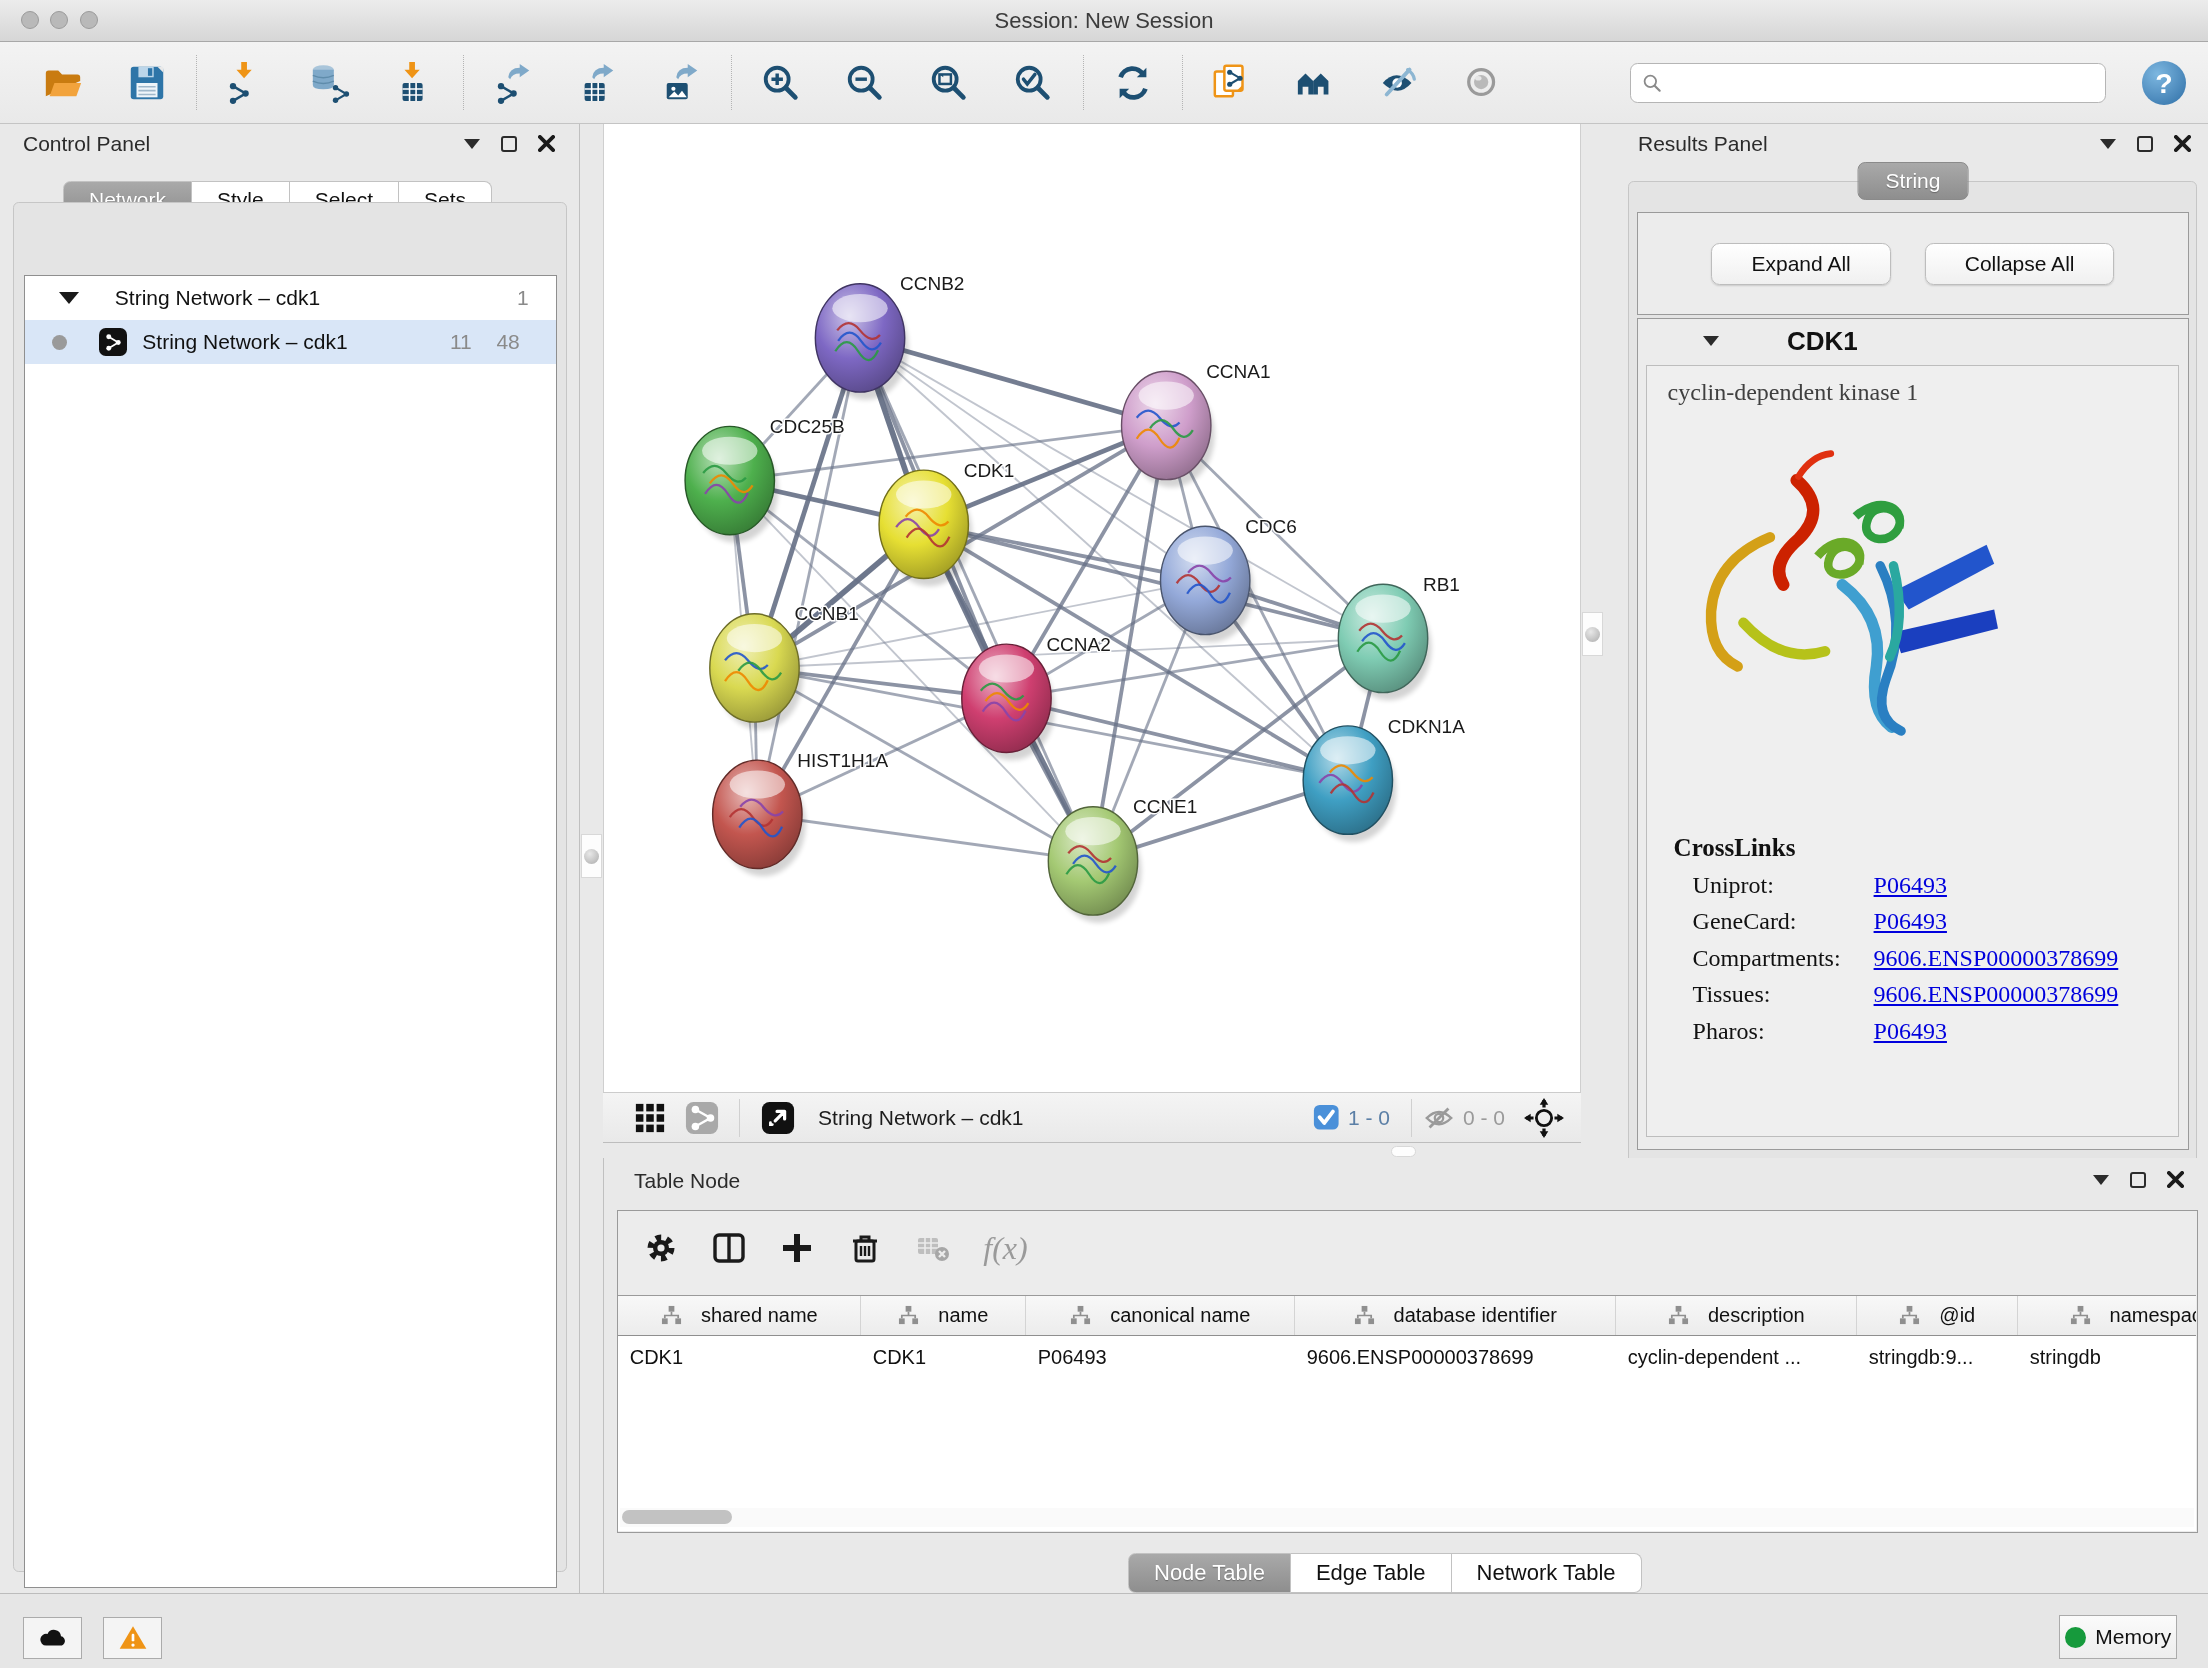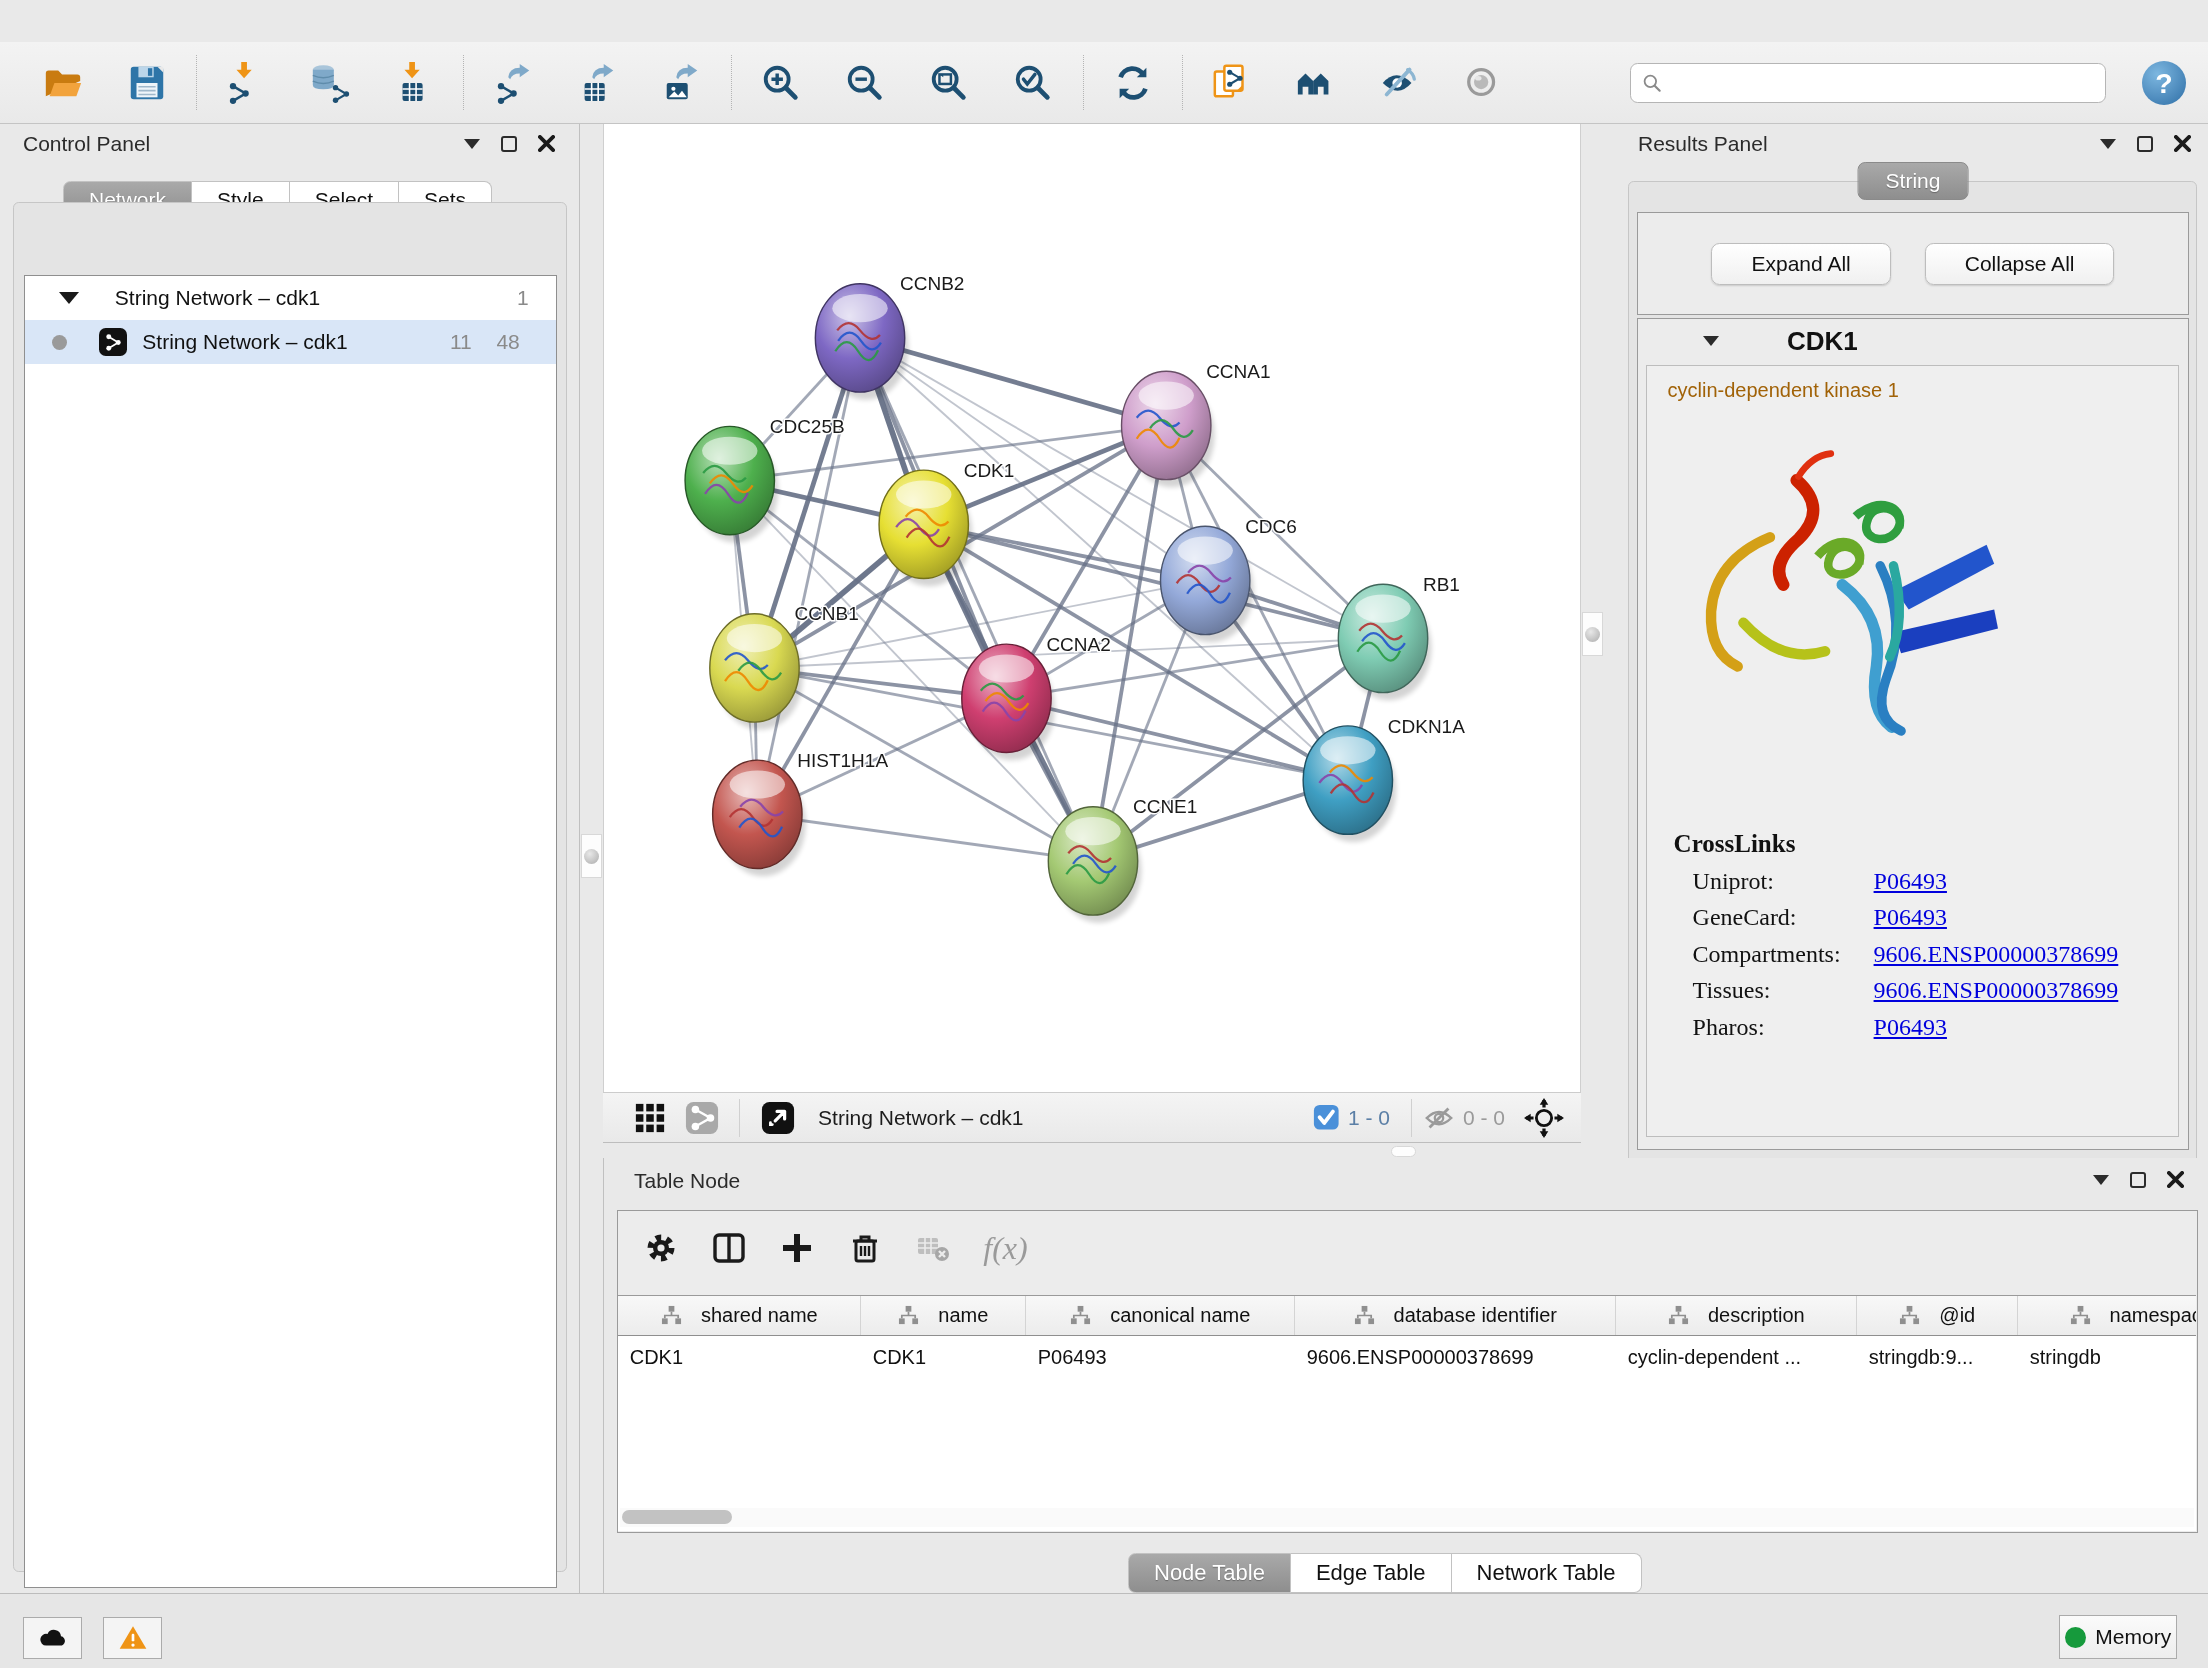--- a/index.html
+++ b/index.html
@@ -88,21 +88,21 @@
     background:linear-gradient(#a9a9a9,#8e8e8e); color:#fff; font-size:21px; display:flex; align-items:center;
     border:1px solid #8a8a8a; border-radius:7.6px; z-index:2; text-shadow:0 1px 1px rgba(0,0,0,.3); cursor:pointer; }
   .rp-outer { position:absolute; left:11.4px; top:57px; width:569px; height:1056px; background:#e4e4e4; border:1px solid #c6c6c6; border-radius:5.7px; }
   .rp-btnbox { position:absolute; left:7.6px; top:30px; width:552px; height:103px; background:#ececec; border:1.4px solid #9a9a9a; display:flex; align-items:center; justify-content:center; gap:34px; }
   .rp-btn { height:42px; padding:0 39px; background:linear-gradient(#ffffff,#f0f0f0); border:1px solid #bdbdbd; border-radius:8.6px; font-size:21px; color:#111; cursor:pointer; box-shadow:0 1px 1.9px rgba(0,0,0,.15); }
   .rp-genebox { position:absolute; left:7.6px; top:136px; width:552px; height:832px; background:#ececec; border:1.4px solid #9a9a9a; }
   .rp-genehead { height:44px; display:flex; align-items:center; }
   .rp-genehead .mini-tri { margin-left:65px; }
   .gene-name { font-size:26px; font-weight:bold; color:#111; margin-left:68px; }
   .rp-inner { position:absolute; left:7.6px; top:46px; width:533px; height:772px; background:#efefef; border:1px solid #bdbdbd; }
-  .gene-desc { font-size:20px; color:#a16207; margin:13.3px 0 0 21px; }
+  .gene-desc { font-size:24px; color:#404040; margin:13.3px 0 0 21px;font-family:Liberation Serif, serif; }
   .protein-img { position:absolute; left:9.5px; top:57px; width:399px; height:352px; }
   .cl-head { font-size:25px; font-weight:bold; font-family:"Liberation Serif", serif; color:#111; margin:428px 0 5.7px 27px; }
   .cl-row { display:flex; font-family:"Liberation Serif", serif; font-size:24px; margin:9.5px 0 0 46px; }
   .cl-label { width:181px; color:#111; }
   .cl-value { color:#0000dd; text-decoration:underline; cursor:pointer; }
 
   
   .table-panel { position:absolute; left:603px; top:1158px; width:1605px; height:435px; background:#e9e9e9; border-left:1px solid #c0c0c0; }
   .tp-box { position:absolute; left:13.3px; top:52px; width:1581px; height:323px; background:#ececec; border:1.4px solid #9a9a9a; }
   .tp-toolbar { display:flex; align-items:center; height:74px; padding-left:25px; gap:32px; }
@@ -126,20 +126,28 @@
   .sb-btn svg { width:30px; height:30px; }
   .memory-btn { position:absolute; left:2059px; top:21px; width:118px; height:44px; background:linear-gradient(#fbfbfb,#ededed);
     border:1.9px solid #ababab; display:flex; align-items:center; justify-content:center; gap:9.5px; font-size:21px; color:#111; cursor:pointer; }
   .mem-dot { width:21px; height:21px; border-radius:50%; background:#169a3c; }
 </style>
 </head>
 <body>
 
 <div id="app">
 
+  <div class="titlebar">
+    <div class="traffic">
+      <div class="tl"></div>
+      <div class="tl"></div>
+      <div class="tl"></div>
+    </div>
+    <div class="win-title">Session: New Session</div>
+  </div>
 
   <div class="toolbar">
     <div id="tb-icons" style="display:flex;align-items:center;">
         <div class="tb-group">
           <button class="tb-btn">
             <svg viewBox="0 0 44 44">
               <path d="M4 36V12q0-3 3-3h10l4 4h16q3 0 3 3v4z" fill="#c97b10"></path>
               <path d="M8 36l5-14h28l-5 14z" fill="#f2a33c"></path>
             </svg>
           </button>

